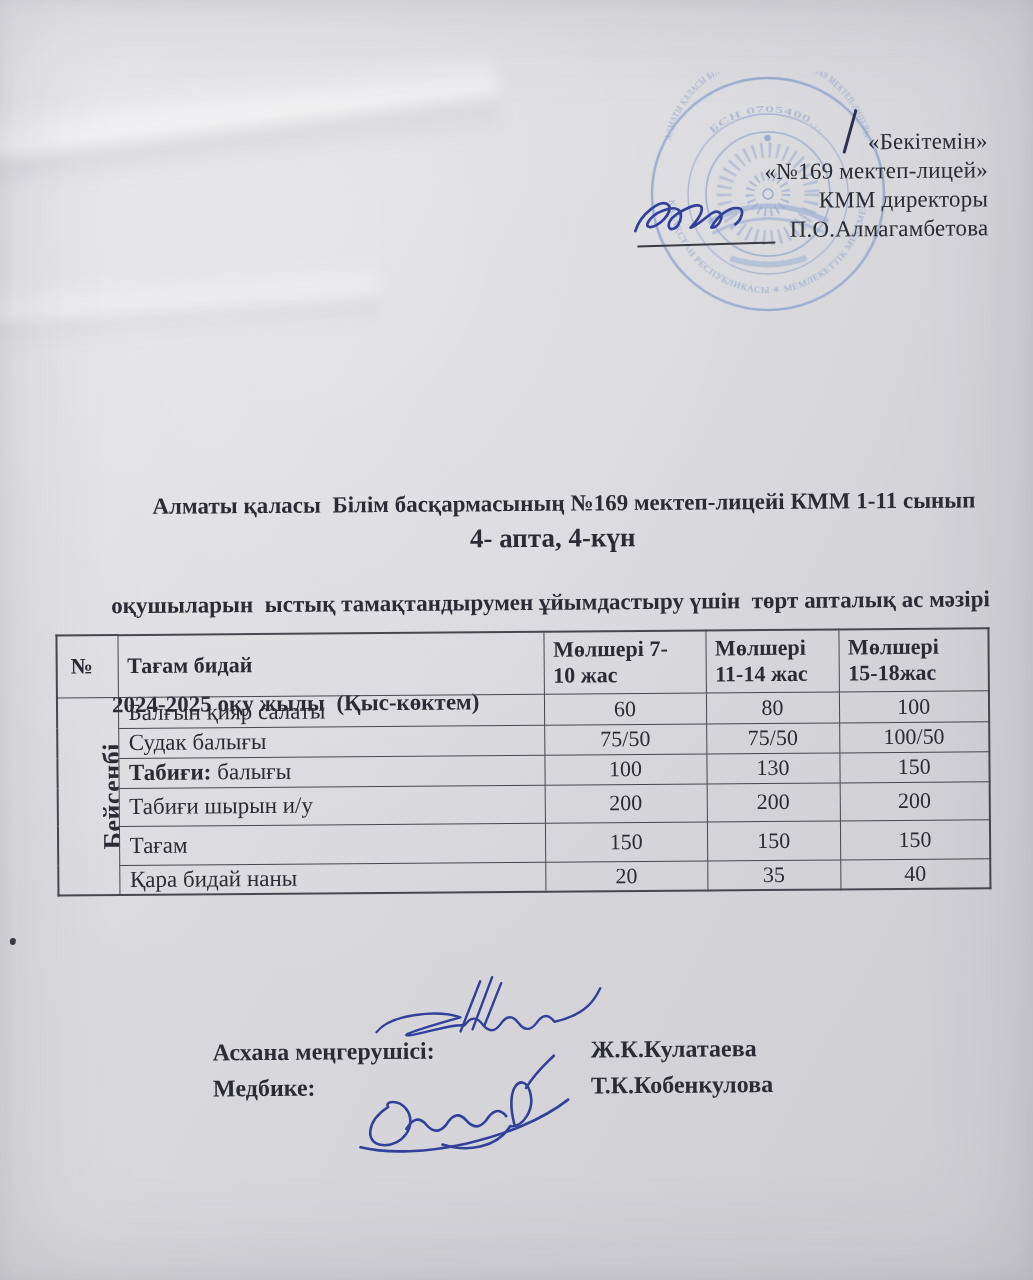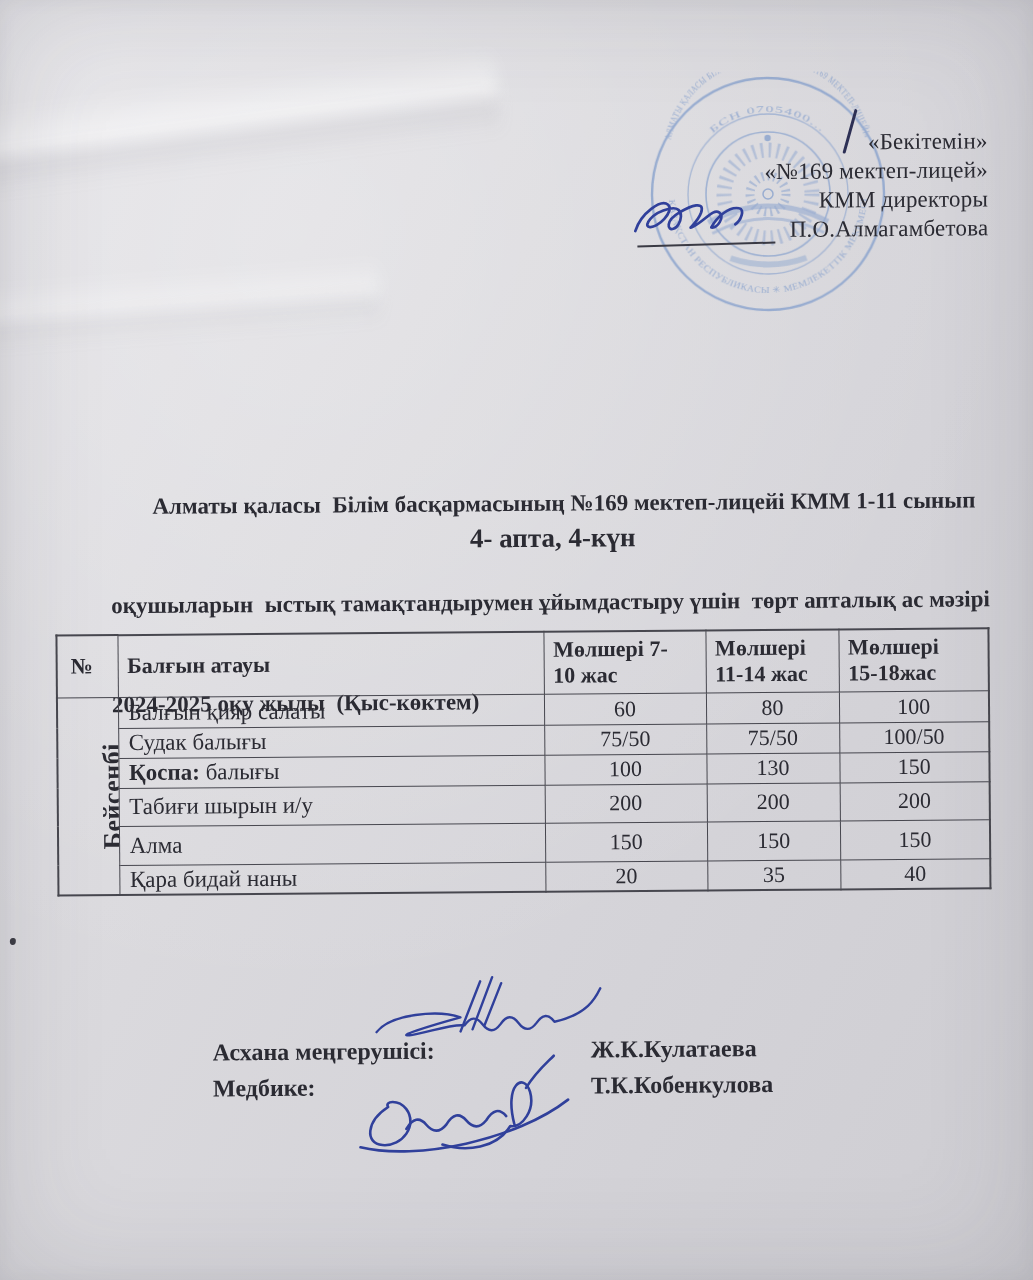--- a/index.html
+++ b/index.html
@@ -125,21 +125,21 @@
       <colgroup>
           <col style="width:61px">
           <col style="width:426px">
           <col style="width:162px">
           <col style="width:133px">
           <col style="width:150px">
         </colgroup>
       <tbody>
           <tr class="hrow">
         <th class="num"><span class="hdr">№</span></th>
-        <th><span class="hdr">Балғын атауы</span></th>
+        <th><span class="hdr">Тағам бидай</span></th>
         <th><span class="hdr">Мөлшері 7-
 10 жас</span></th>
         <th><span class="hdr">Мөлшері
 11-14 жас</span></th>
         <th><span class="hdr">Мөлшері
 15-18жас</span></th>
       </tr>
       <tr class="r0">
         <td class="day" rowspan="6"><span>Бейсенбі</span></td>
         <td class="name"><b></b><span>Балғын қияр салаты</span></td>
@@ -147,33 +147,33 @@
         <td class="val">80</td>
         <td class="val">100</td>
       </tr>
       <tr class="r1">
         <td class="name"><b></b><span>Судак балығы</span></td>
         <td class="val">75/50</td>
         <td class="val">75/50</td>
         <td class="val">100/50</td>
       </tr>
       <tr class="r2">
-        <td class="name"><b>Қоспа:</b><span> балығы</span></td>
+        <td class="name"><b>Табиғи:</b><span> балығы</span></td>
         <td class="val">100</td>
         <td class="val">130</td>
         <td class="val">150</td>
       </tr>
       <tr class="r3">
         <td class="name"><b></b><span>Табиғи шырын и/у</span></td>
         <td class="val">200</td>
         <td class="val">200</td>
         <td class="val">200</td>
       </tr>
       <tr class="r4">
-        <td class="name"><b></b><span>Алма</span></td>
+        <td class="name"><b></b><span>Тағам</span></td>
         <td class="val">150</td>
         <td class="val">150</td>
         <td class="val">150</td>
       </tr>
       <tr class="r5">
         <td class="name"><b></b><span>Қара бидай наны</span></td>
         <td class="val">20</td>
         <td class="val">35</td>
         <td class="val">40</td>
       </tr>

